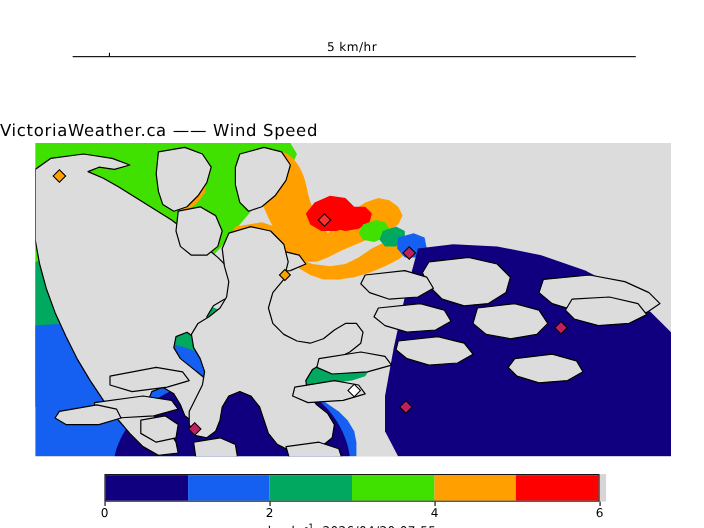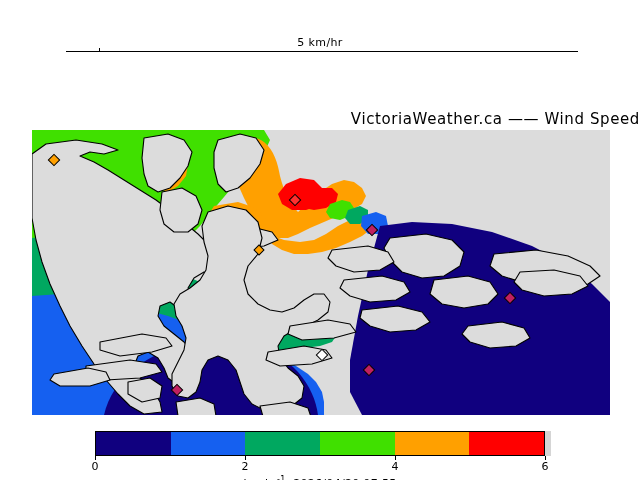--- a/index.html
+++ b/index.html
@@ -50,21 +50,21 @@
     height: 3px;
     background: #000000;
   }
 
   
   #map-title {
     position: absolute;
     left: 0;
     top: 110px;
     width: 640px;
-    text-align: right;
+    text-align: left;
     font-size: 15px;
     letter-spacing: 0.6px;
     white-space: nowrap;
   }
 
   
   #map-plot {
     position: absolute;
     left: 32px;
     top: 130px;

